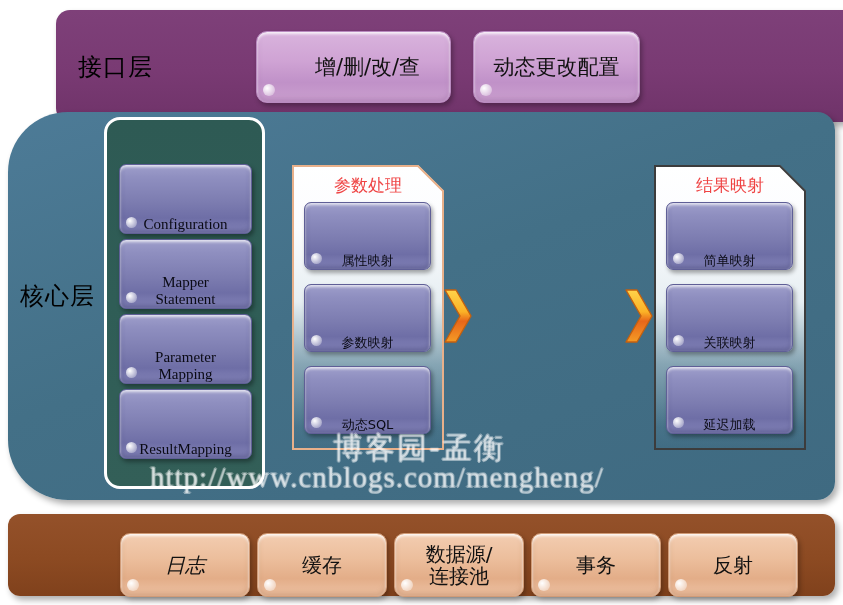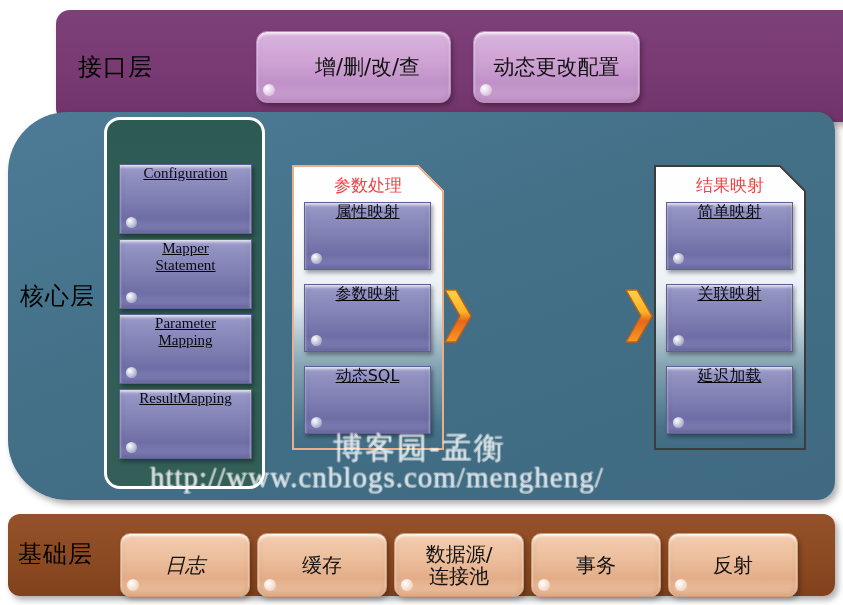--- a/index.html
+++ b/index.html
@@ -55,32 +55,32 @@
       background:linear-gradient(180deg,#ffffff 0%,#fbfcfe 22%,#e6eef2 48%,
                  rgba(190,210,218,.55) 70%,rgba(120,160,175,.12) 92%,rgba(80,130,150,0) 100%);
       clip-path:polygon(0 0, calc(100% - 26px) 0, 100% 26px, 100% 100%, 0 100%);}
   .gpanel-fold .fold-stroke{position:absolute;inset:0;pointer-events:none;}
 
   #panel-param{left:292px;top:165px;width:152px;height:285px;}
   #panel-sql  {left:475px;top:165px;width:152px;height:285px;}
   #panel-result{left:654px;top:165px;width:152px;height:285px;}
 
   
-  .pbox{position:absolute;border-radius:0;
+  .pbox{position:absolute;border-radius:7px;
       background:linear-gradient(180deg,#9e9ecb 0%,#8f8fc0 18%,#7c7cb0 55%,#6e6ea6 78%,#8585ba 100%);
       border:1px solid #5f5f96;
       box-shadow:2px 3px 4px rgba(0,0,0,.35),
                  inset 0 2px 3px rgba(255,255,255,.75),
                  inset 0 -3px 5px rgba(60,60,110,.45);
-      display:flex;align-items:flex-start;justify-content:center;text-align:center;text-decoration:underline;}
+      display:flex;align-items:flex-end;justify-content:center;text-align:center;}
   .pbox::after{content:"";position:absolute;left:6px;bottom:5px;width:11px;height:11px;
       border-radius:50%;background:radial-gradient(circle at 35% 35%,#fff,rgba(255,255,255,.12));}
   .pbox-label{color:#0a0a14;font-size:15px;line-height:1.15;
       font-family:"Liberation Serif","DejaVu Serif",serif;padding:0 4px;}
-  .pbox-label.cjk{font-size:16px;
+  .pbox-label.cjk{font-size:13px;
       font-family:"DejaVu Sans","Liberation Sans",sans-serif;}
 
   
   .chev{position:absolute;width:30px;height:56px;}
 
   
   #base-band{left:8px;top:514px;width:827px;height:82px;border-radius:12px;
       background:linear-gradient(180deg,#94512a 0%,#8c4a22 55%,#80411c 100%);
       box-shadow:3px 4px 6px rgba(0,0,0,.32);}
   #base-title{left:18px;top:538px;}
@@ -210,21 +210,20 @@
 
     <div class="pbox" style="left:12px;top:201px;width:125px;height:66px;">
       <span class="pbox-label cjk">延迟加载</span>
     </div>
   </div>
 
   <div class="wm" id="wm-name">博客园-孟衡</div>
   <div class="wm" id="wm-url">http://www.cnblogs.com/mengheng/</div>
 
   <div class="band" id="base-band">
-    <div class="band-title" id="base-title" style="left:10px;top:24px;">基础层</div>
 
     <div class="base-box" style="left:112px;width:128px;font-style:italic;">
       <span class="base-label">日志</span>
     </div>
 
     <div class="base-box" style="left:249px;width:128px;">
       <span class="base-label">缓存</span>
     </div>
 
     <div class="base-box" style="left:386px;width:128px;">

